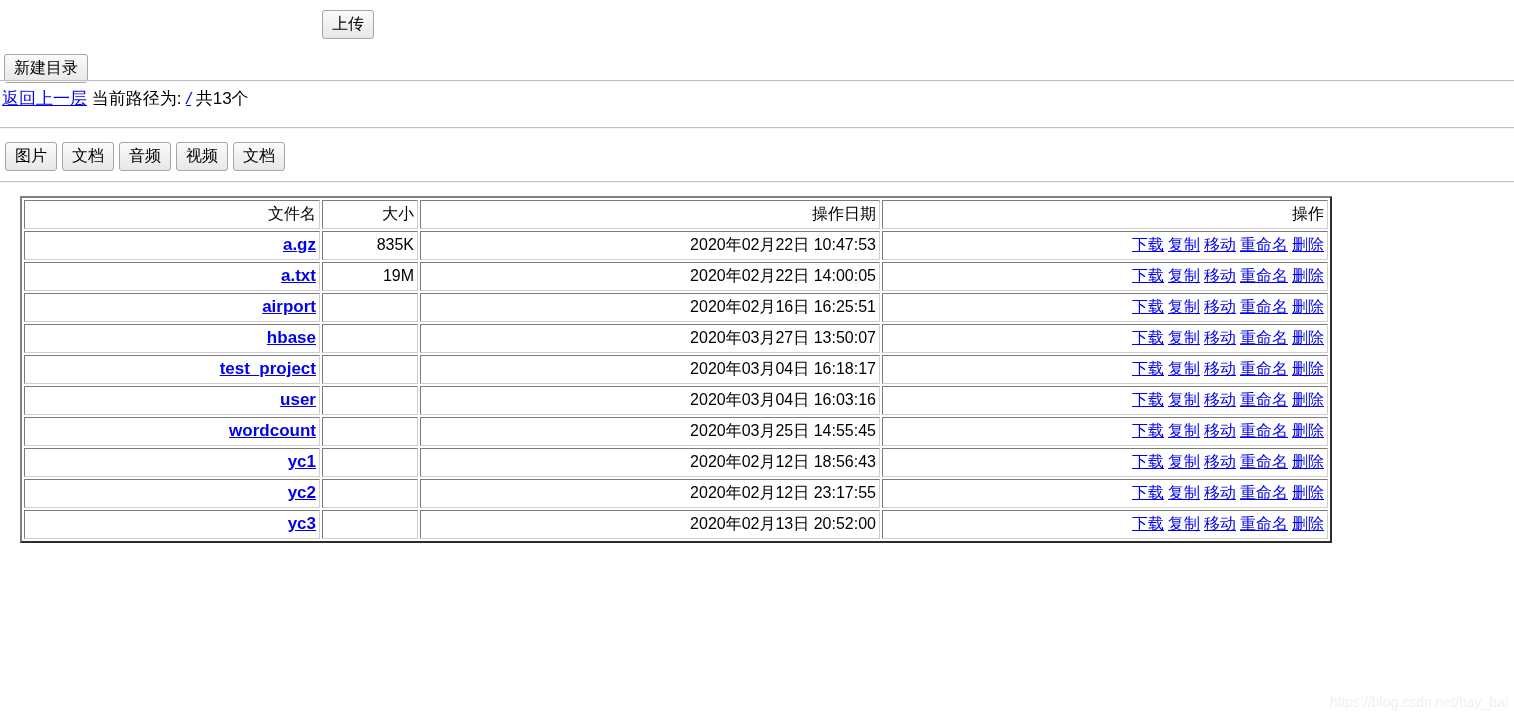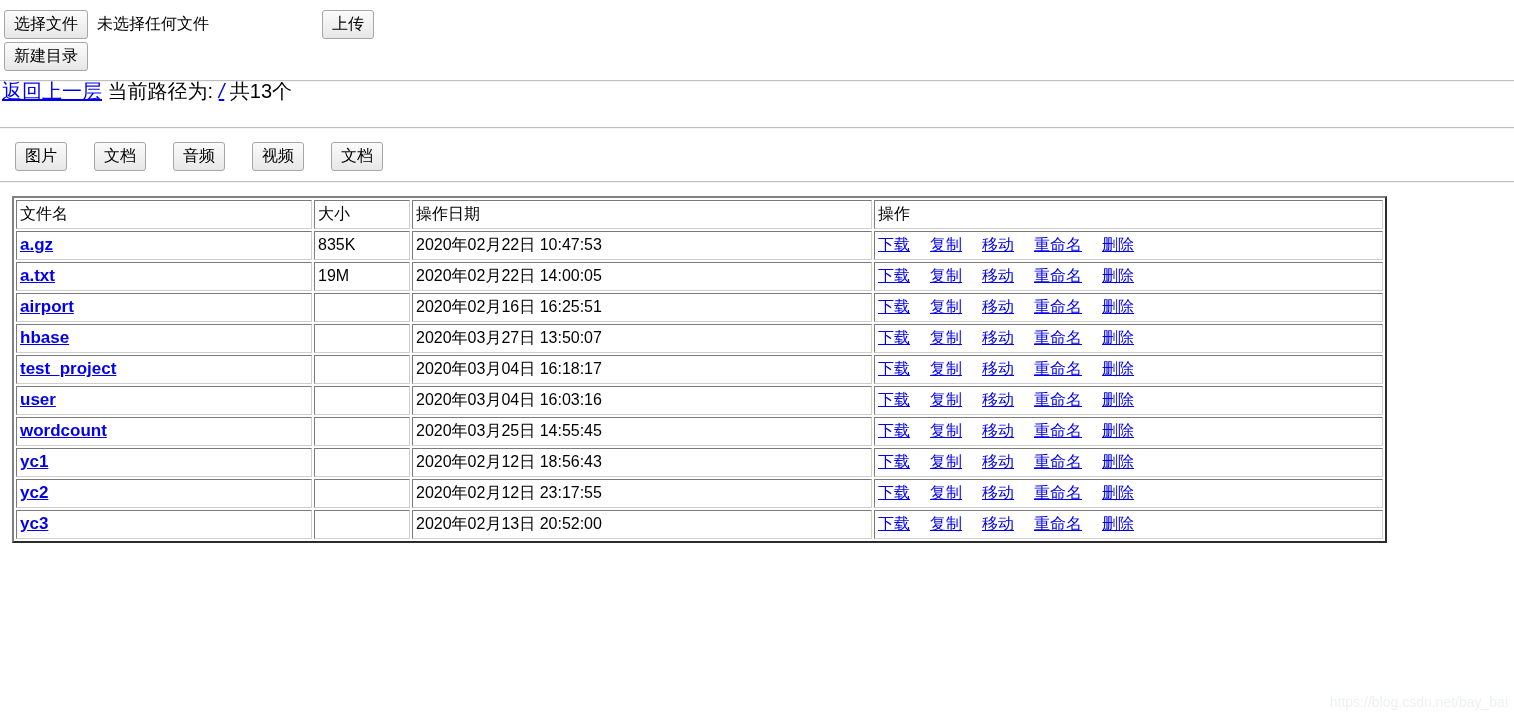--- a/index.html
+++ b/index.html
@@ -49,21 +49,21 @@
   }
   .file-name-text {
     margin-left: 9px;
     font-size: 16px;
     color: #000000;
     white-space: nowrap;
   }
   .newdir-btn {
     position: absolute;
     left: 4px;
-    top: 42px;
+    top: 54px;
   }
   .upload-btn {
     position: absolute;
     left: 322px;
     top: 10px;
   }
 
   
   hr.rule {
     border: 0;
@@ -76,51 +76,52 @@
     width: 1514px;
   }
   hr.rule-1 { top: 80px; }
   hr.rule-2 { top: 127px; }
   hr.rule-3 { top: 181px; }
 
   
   .path-line {
     position: absolute;
     left: 2px;
-    top: 80px;
-    font-size: 20px;
+    top: 88px;
+    font-size: 17px;
     line-height: 22px;
     white-space: nowrap;
   }
   .path-line a,
   .table-area a {
     color: #0000ee;
     text-decoration: underline;
   }
   .path-sep { color: #000000; }
   .path-cur {
     color: #0000ee;
     text-decoration: underline;
     font-style: italic;
   }
 
   
   .filter-row {
     position: absolute;
-    left: 15px;
+    left: 5px;
     top: 142px;
     display: flex;
-    gap: 27px;
+    gap: 5px;
   }
 
   
   .table-area {
     position: absolute;
-    left: 12px;
+    left: 20px;
     top: 196px;
+    text-align: right;
   }
   table.files {
     border-collapse: separate;
     border-spacing: 2px;
     border: 2px outset #808080;
     background: #ffffff;
     font-size: 16px;
     table-layout: fixed;
   }
   table.files td {
@@ -128,57 +129,53 @@
     padding: 1px 3px 2px 3px;
     height: 29px;
     vertical-align: middle;
     box-sizing: border-box;
     overflow: hidden;
     white-space: nowrap;
   }
   .col-name  { width: 296px; }
   .col-size  { width: 96px;  }
   .col-date  { width: 460px; }
-  .col-ops   { width: 509px; }
+  .col-ops   { width: 446px; }
 
   .hdr td { font-weight: normal; color: #000000; }
 
   .fname-link {
     color: #0000ee;
     text-decoration: underline;
     font-size: 17px;
     font-weight: bold;
   }
   .ops a {
     color: #0000ee;
     text-decoration: underline;
     font-size: 16px;
   }
-  .ops a + a { margin-left: 20px; }
+  .ops a + a { margin-left: 4px; }
 
   
   .watermark {
     position: absolute;
     right: 6px;
     bottom: 10px;
     font-size: 14px;
     color: #eef0f2;
     white-space: nowrap;
     user-select: none;
   }
 </style>
 </head>
 <body>
 
 <div class="upload-bar">
 
-  <div class="file-picker">
-    <button class="btn">选择文件</button>
-    <span class="file-name-text">未选择任何文件</span>
-  </div>
 
   <button class="btn upload-btn">上传</button>
 
   <button class="btn newdir-btn">新建目录</button>
 </div>
 
 <hr class="rule rule-1">
 
 <div class="path-line">
   <a href="#">返回上一层</a><span class="path-sep"> </span><span>当前路径为:</span>

